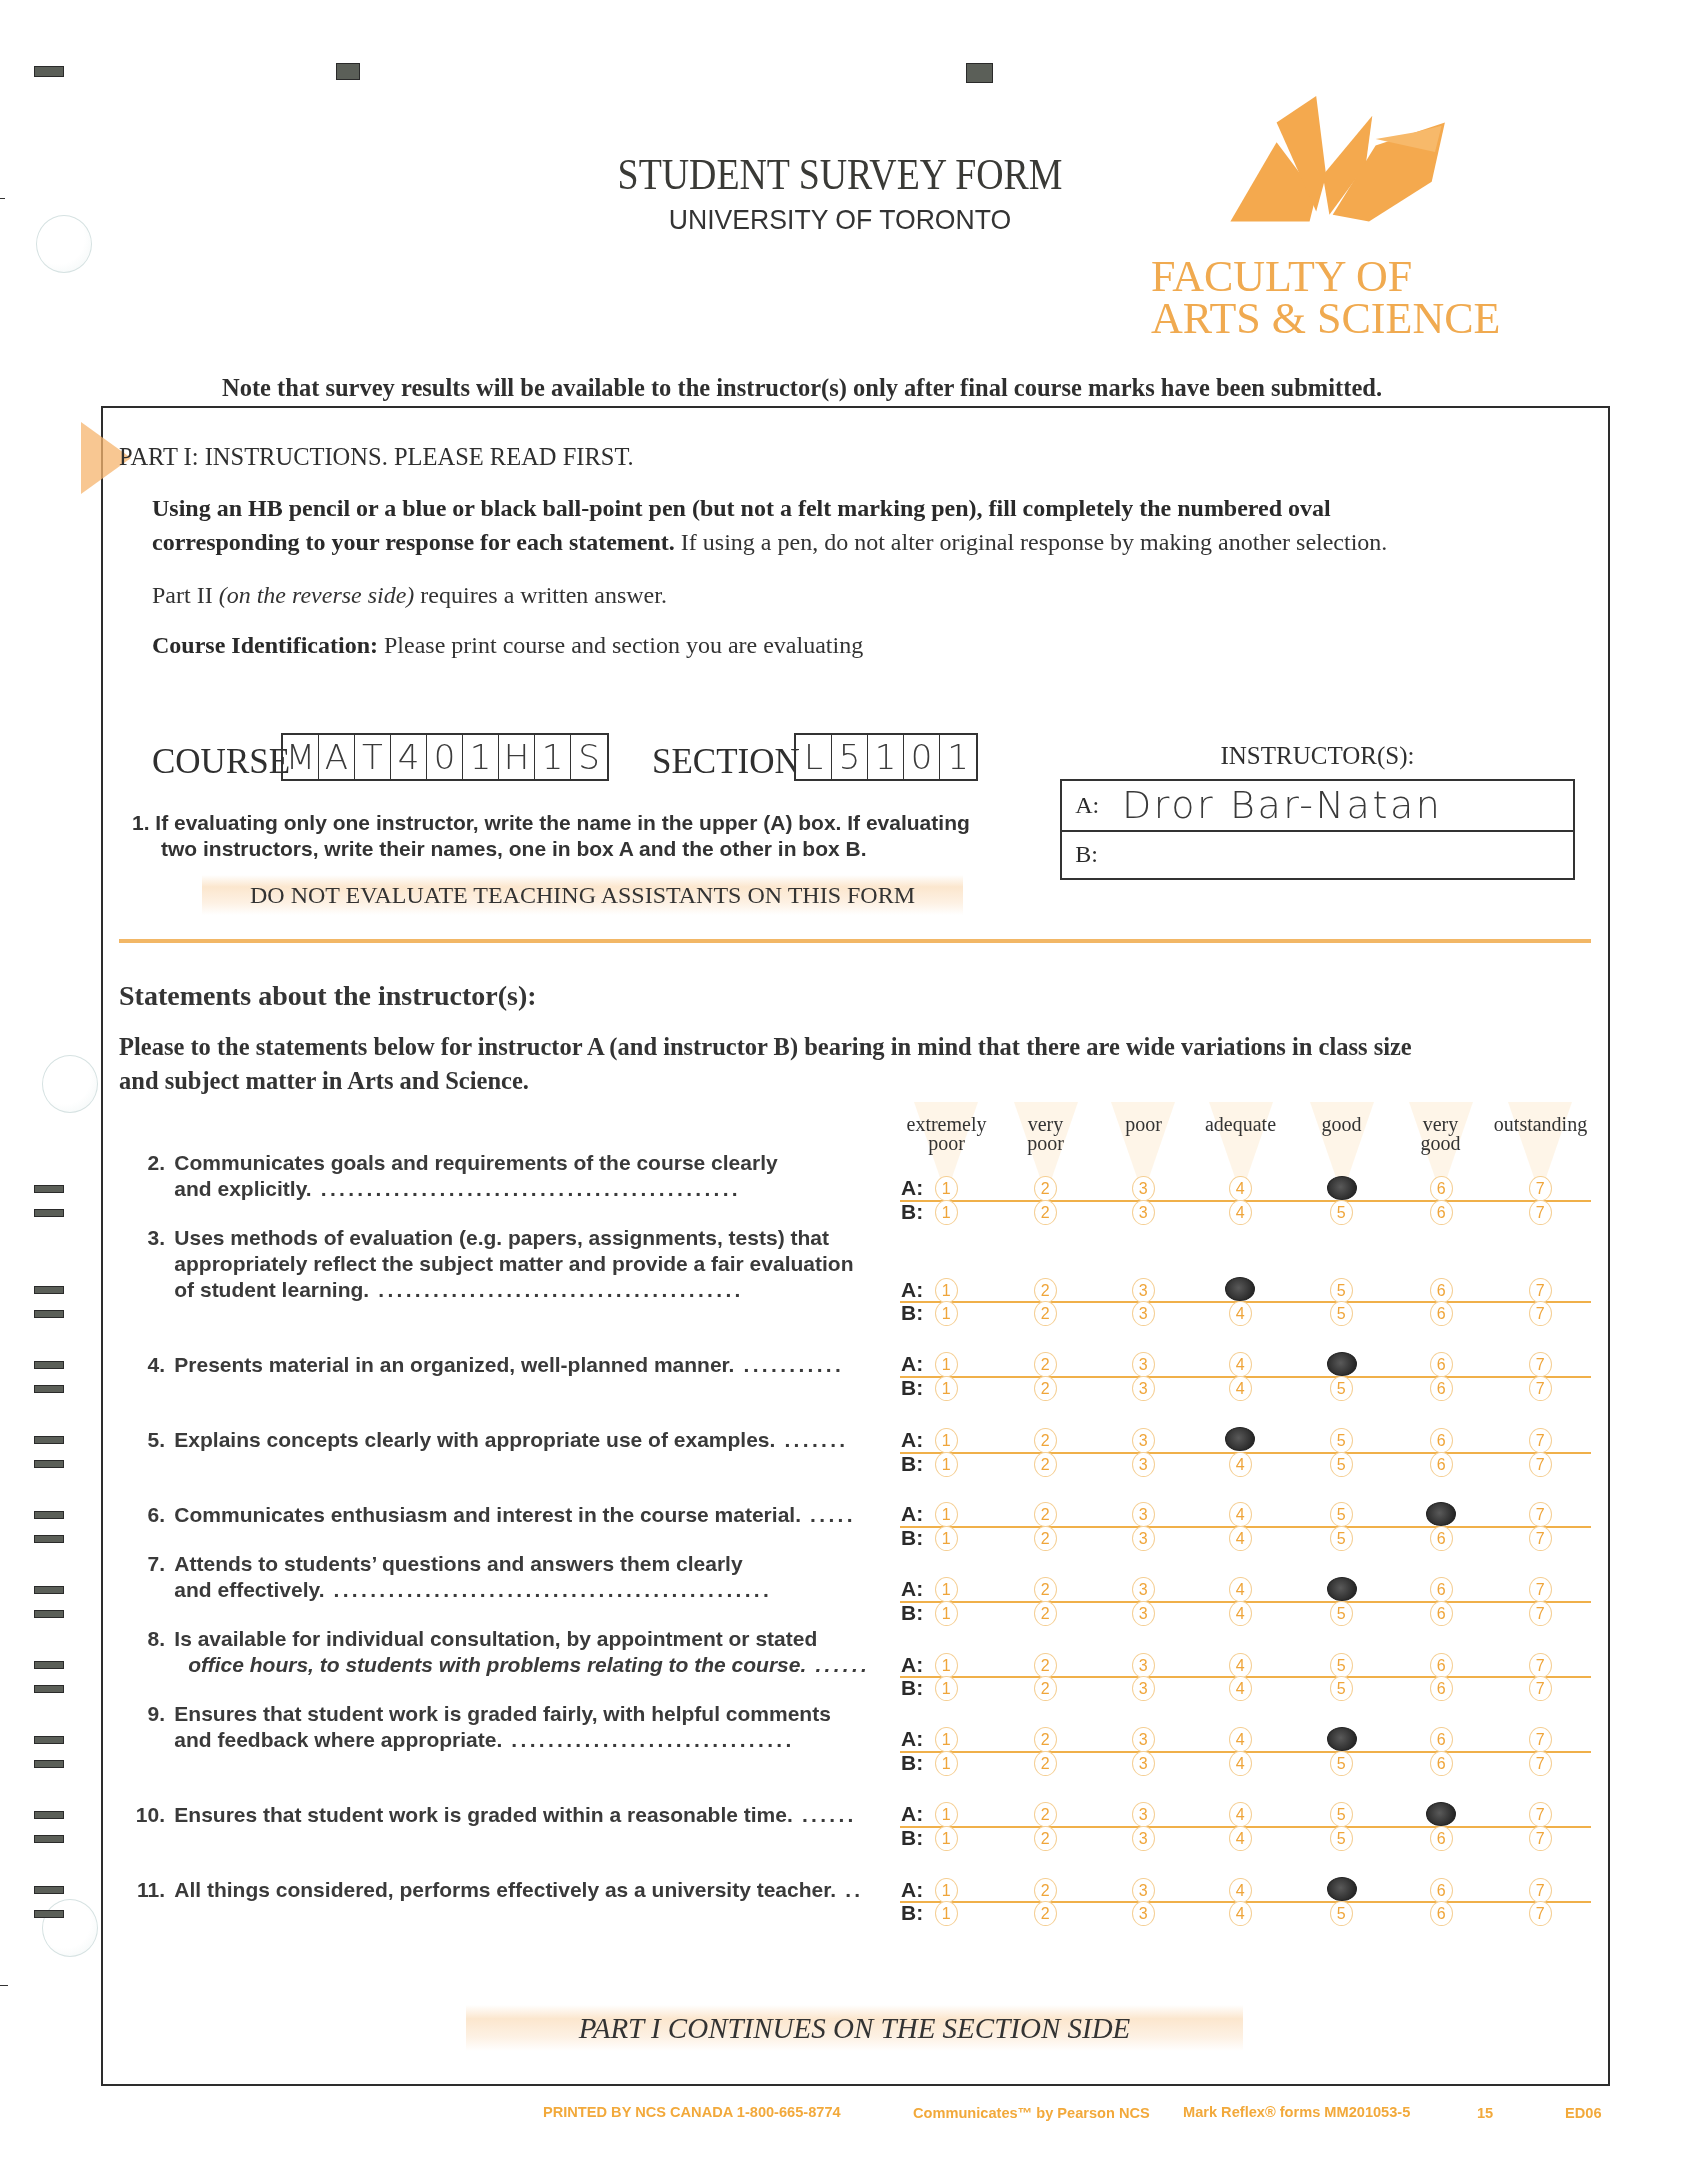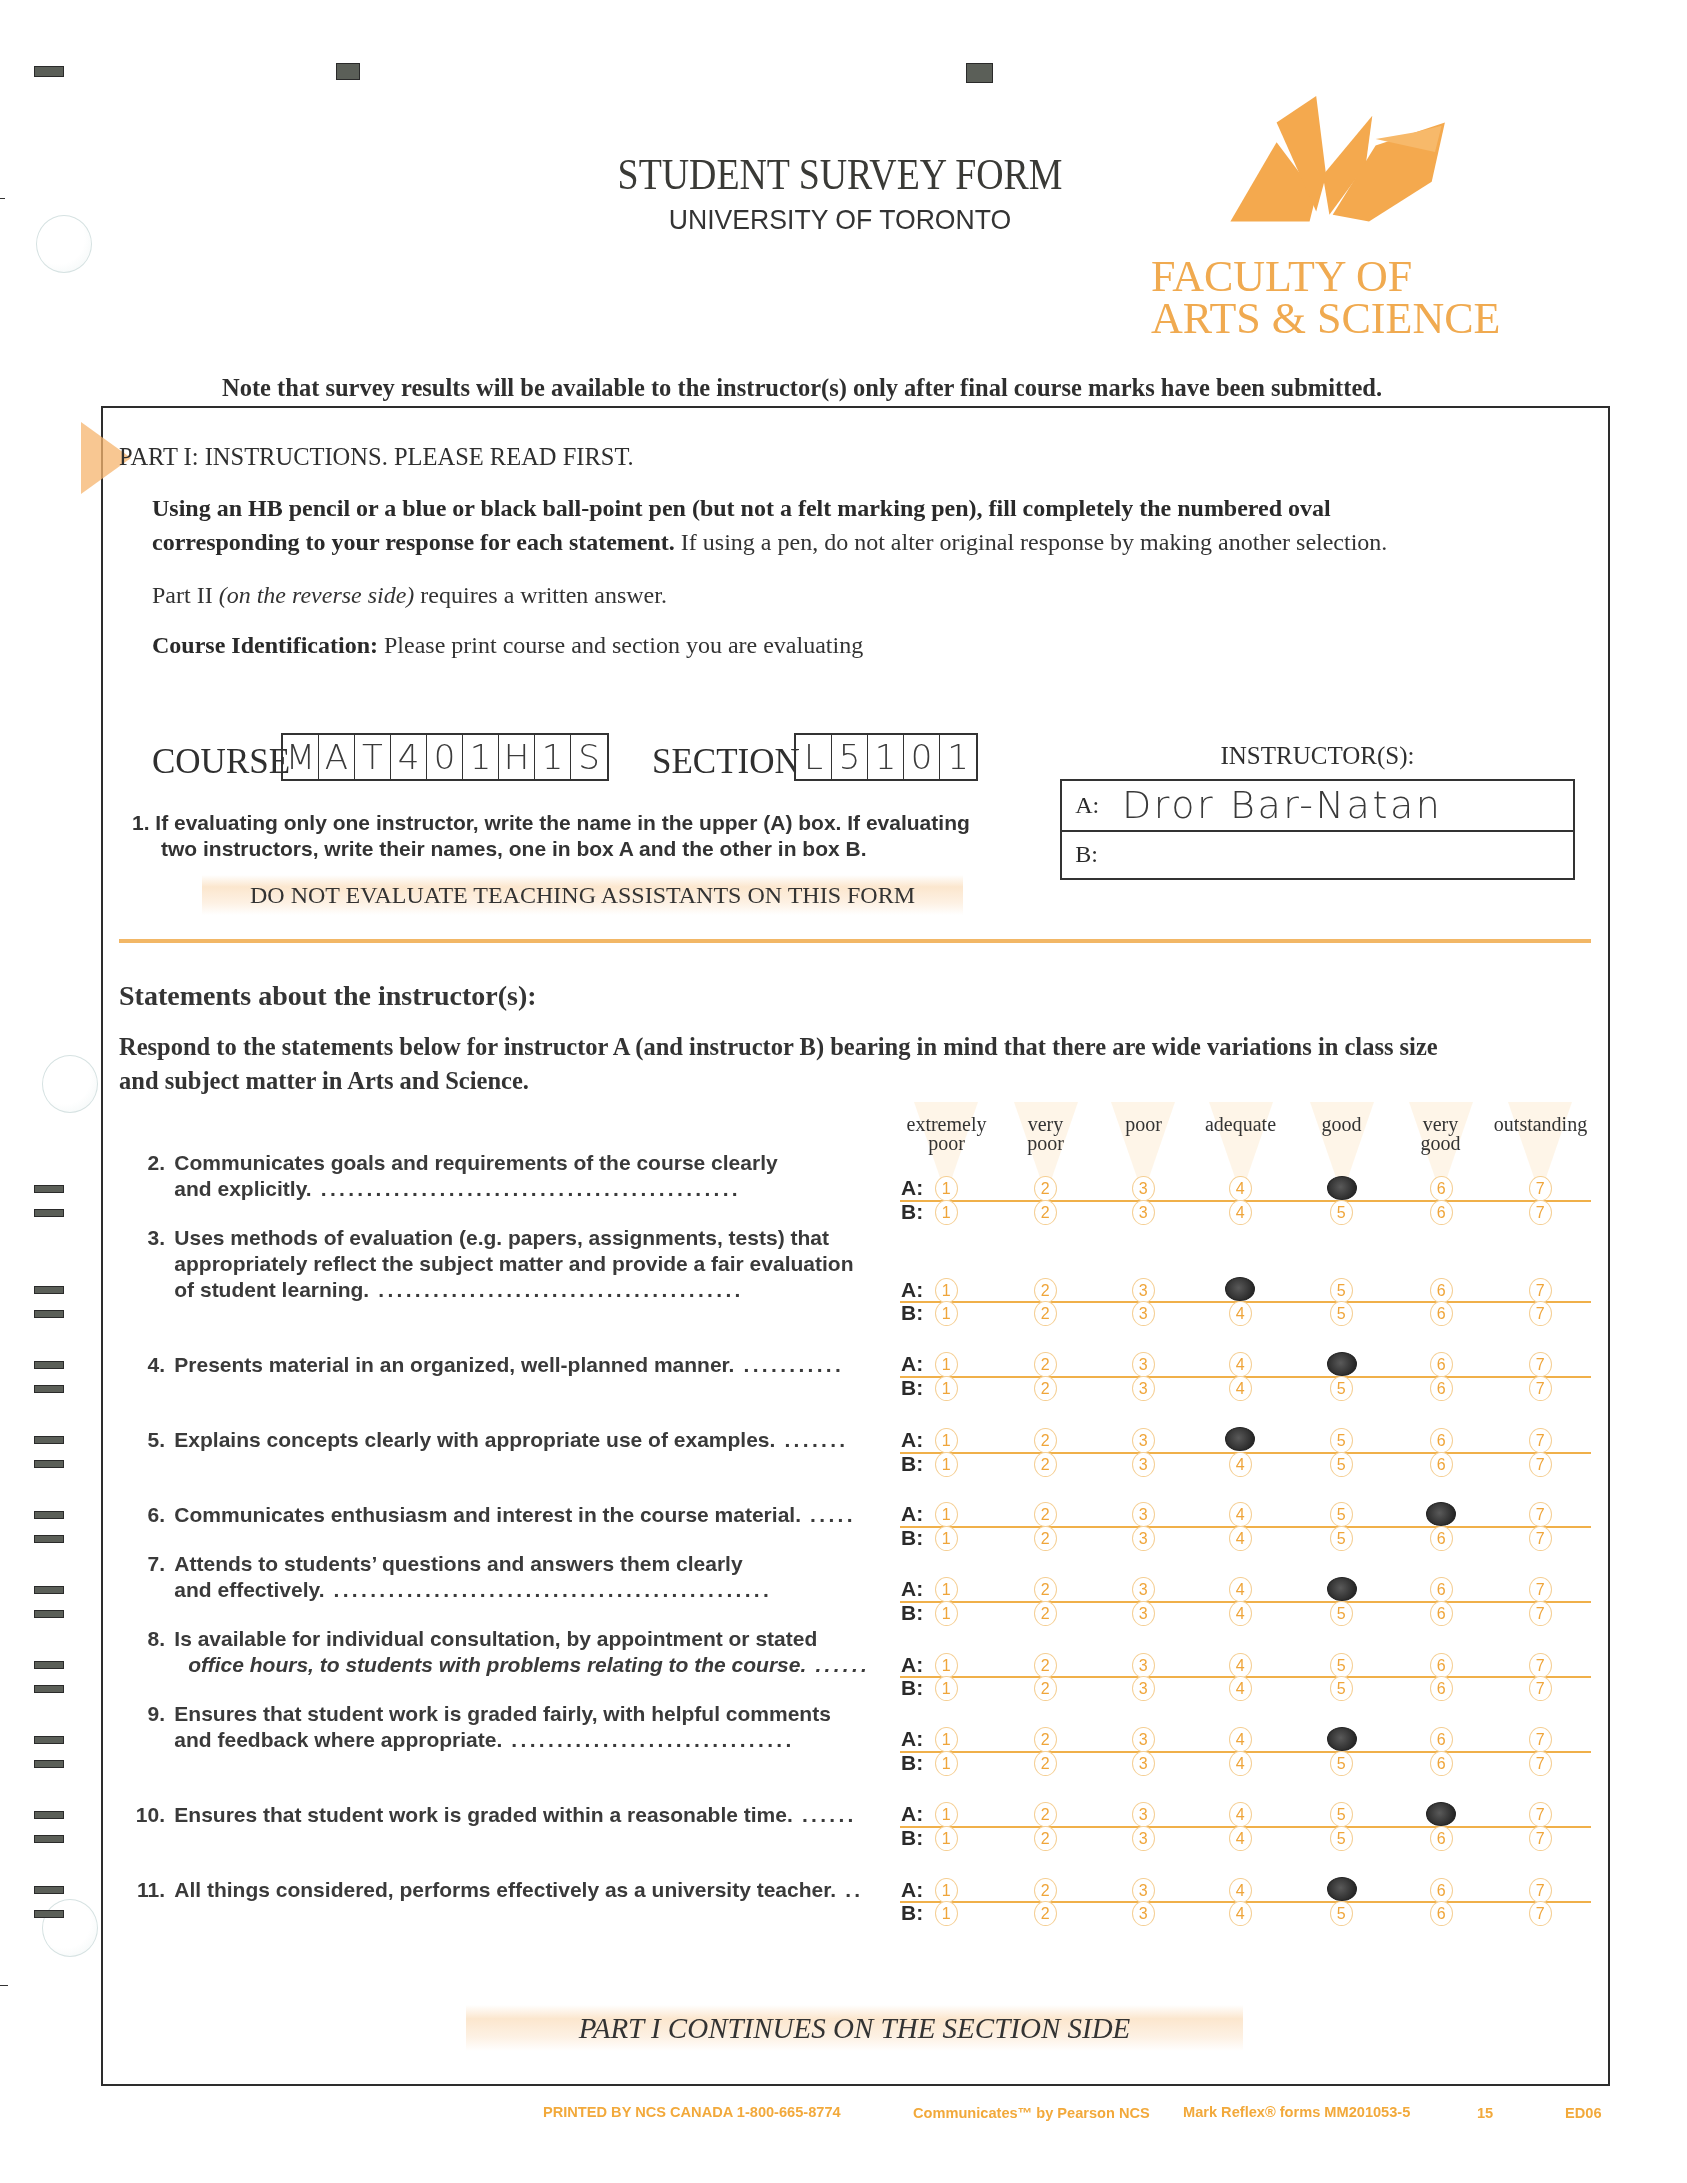--- a/index.html
+++ b/index.html
@@ -180,21 +180,21 @@
 <div class="abs sans item1" style="left:132px; top:810px;">1. If evaluating only one instructor, write the name in the upper (A) box. If evaluating</div>
 <div class="abs sans item1" style="left:161px; top:836px;">two instructors, write their names, one in box A and the other in box B.</div>
 
 <div class="abs banner" style="left:202px; top:875px; width:761px; height:40px;">
   <span class="serif banner-text">DO NOT EVALUATE TEACHING ASSISTANTS ON THIS FORM</span>
 </div>
 
 <div class="abs orange-line" style="left:119px; top:939px; width:1472px;"></div>
 
 <div class="abs serif section-heading" style="left:119px; top:980px;">Statements about the instructor(s):</div>
-<div class="abs serif respond" style="left:119px; top:1030px;">Respond to the statements below for instructor A (and instructor B) bearing in mind that there are wide variations in class size</div>
+<div class="abs serif respond" style="left:119px; top:1030px;">Please to the statements below for instructor A (and instructor B) bearing in mind that there are wide variations in class size</div>
 <div class="abs serif respond" style="left:119px; top:1064px;">and subject matter in Arts and Science.</div>
 
 <div id="scale-headers">
     <div class="abs coltri" style="left:914px; top:1102px;"></div>
     <div class="abs serif colhead" style="left:887px; top:1115px; width:119px;">
       <div>extremely</div>
       <div>poor</div>
     </div>
     <div class="abs coltri" style="left:1014px; top:1102px;"></div>
     <div class="abs serif colhead" style="left:986px; top:1115px; width:119px;">

